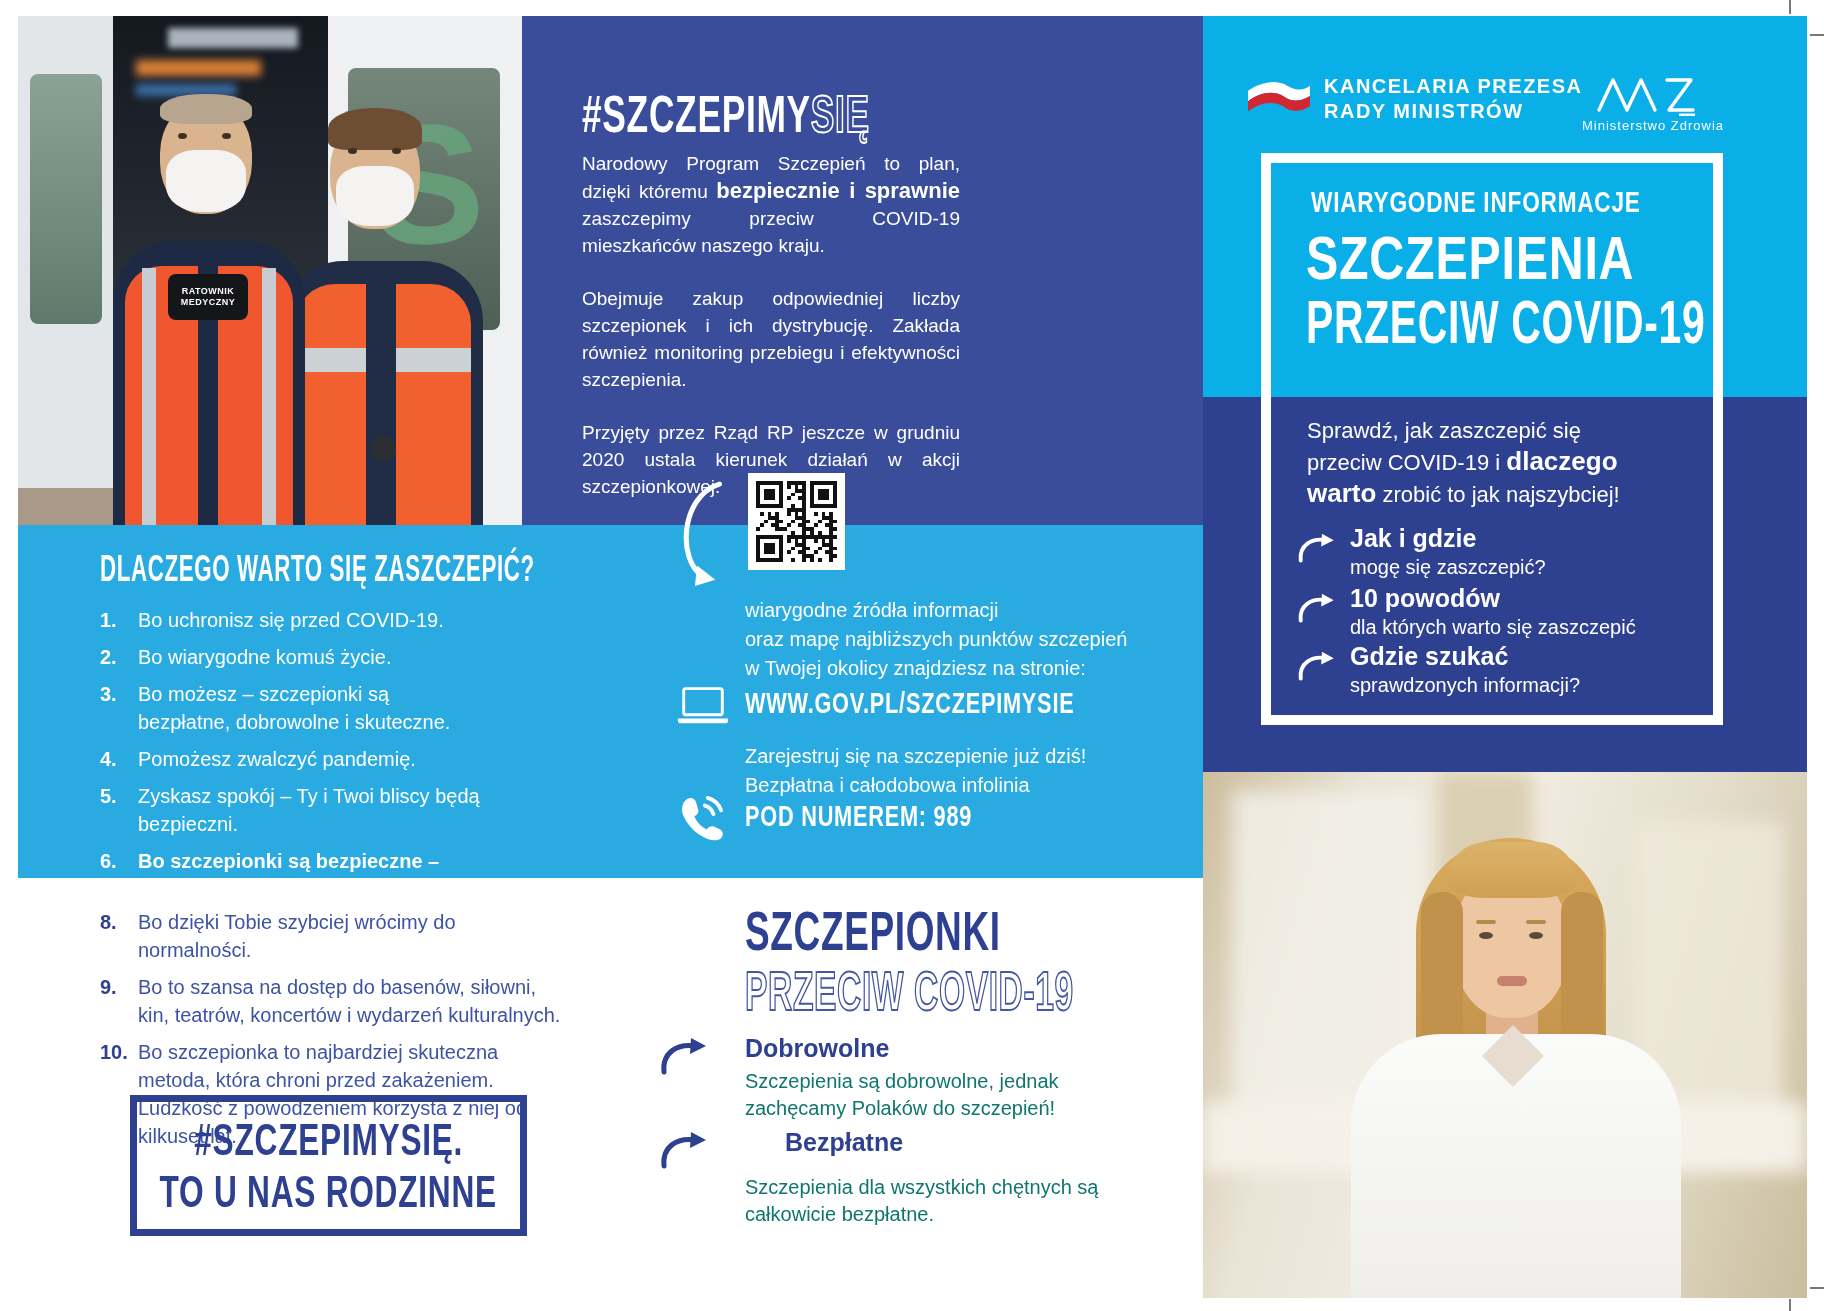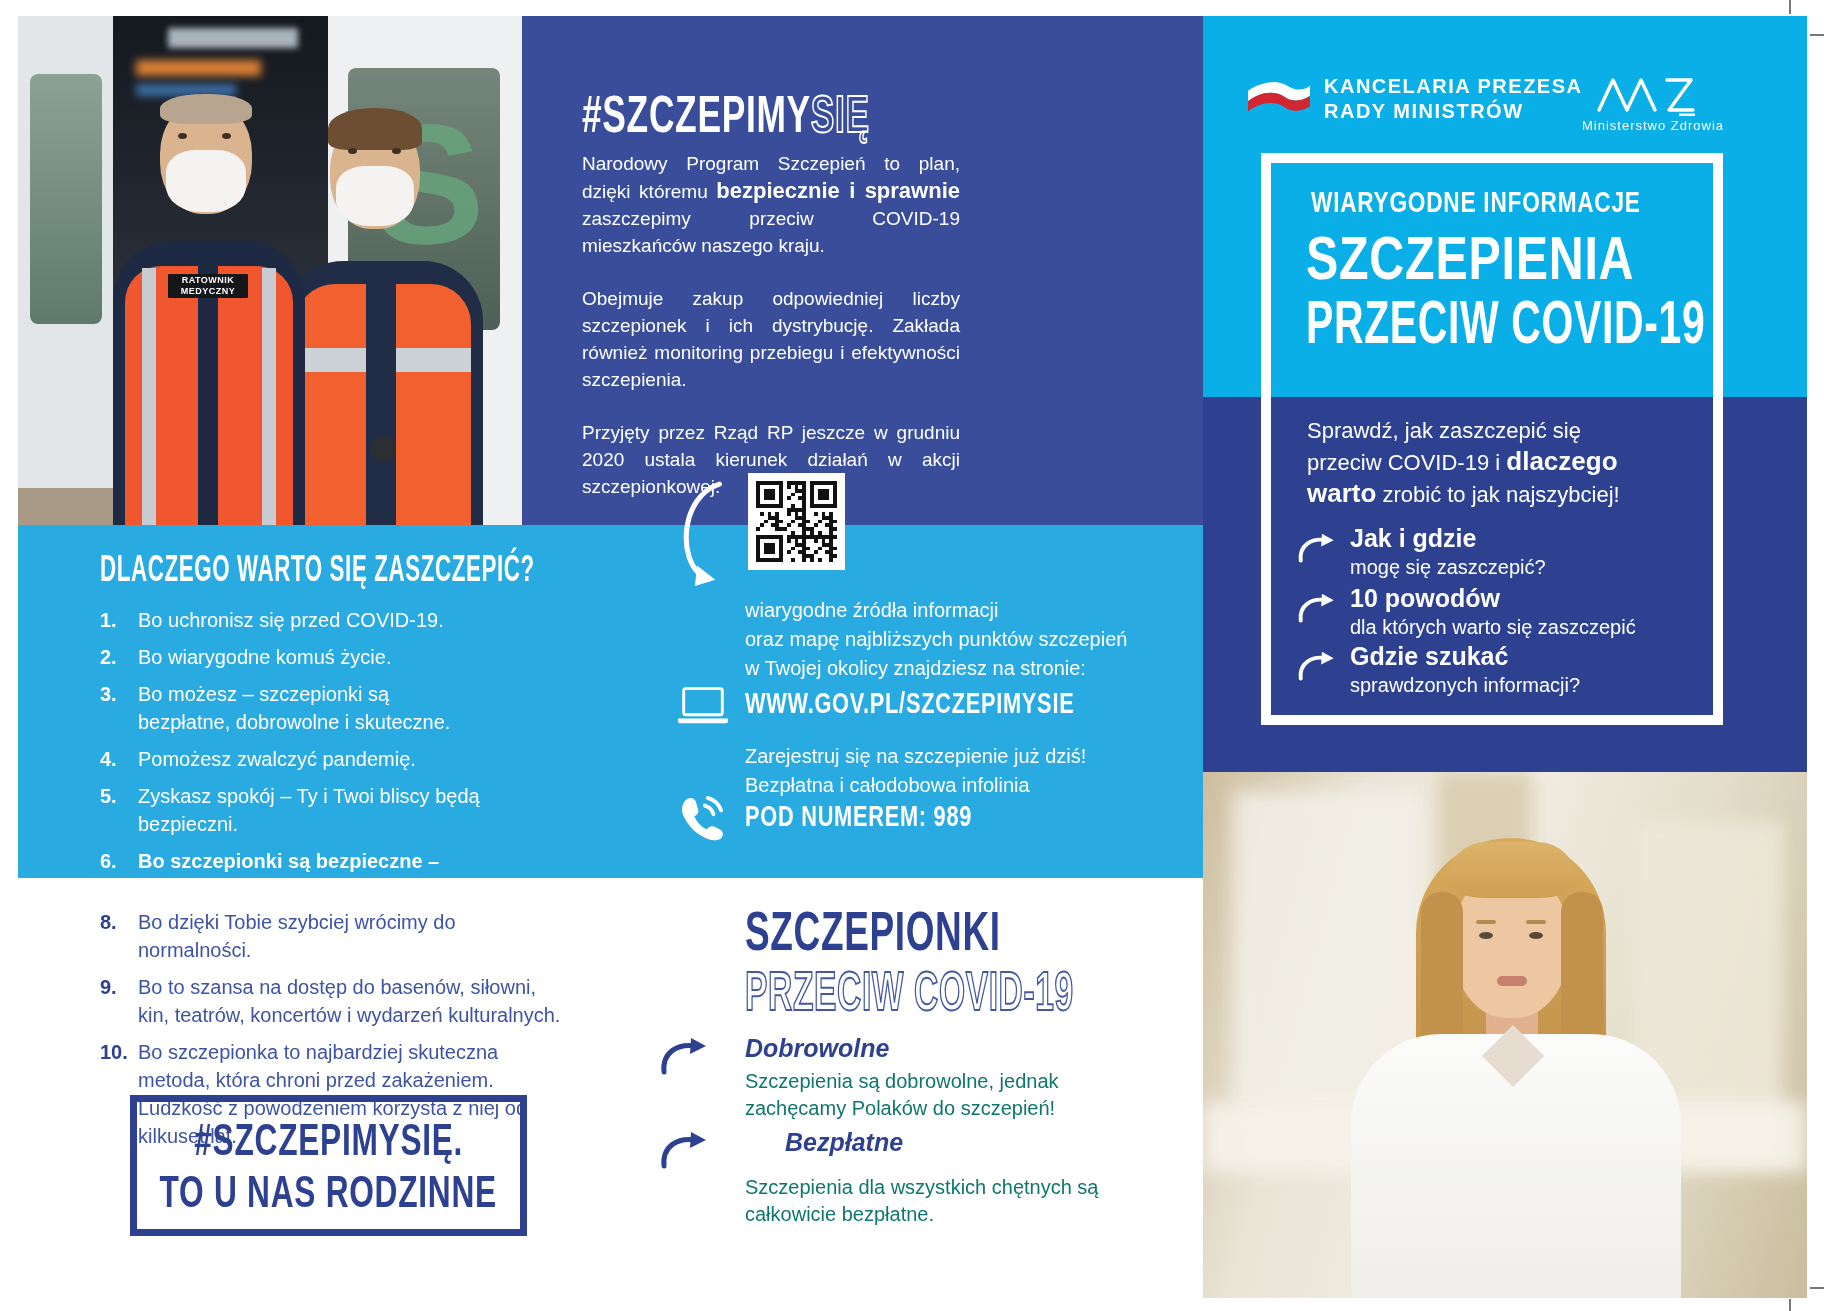--- a/index.html
+++ b/index.html
@@ -36,21 +36,21 @@
               justify-content:center;gap:2px;}
 
   
   .mid-paras{left:582px;top:150px;width:378px;color:#fff;font-size:19px;line-height:27px;
              text-align:justify;}
   .mid-paras p{margin:0 0 26px 0;}
   .qr-tile{left:748px;top:473px;width:97px;height:97px;background:#fff;box-sizing:border-box;
            padding:8px;}
   .cap{left:745px;top:596px;width:420px;color:#fff;font-size:20px;line-height:29px;}
 
-  .feat-title{font-size:25px;font-weight:700;color:#2E4191;font-style:italic;}
+  .feat-title{font-size:25px;font-weight:700;color:#2E4191;}
   .feat-desc{font-size:20px;line-height:27px;color:#0f766e;width:420px;}
 
   
   .white-box{left:1261px;top:153px;width:462px;height:572px;border:10px solid #fff;
              box-sizing:border-box;}
   .kprm{left:1324px;top:74px;color:#fff;font-weight:700;font-size:20px;line-height:25px;
         letter-spacing:1.5px;}
   .mz-label{left:1582px;top:118px;color:#fff;font-size:13px;letter-spacing:1px;}
   .intro{left:1307px;top:416px;width:350px;color:#fff;font-size:22px;line-height:30px;}
   .topic-title{font-size:25px;font-weight:700;color:#fff;}
@@ -67,21 +67,21 @@
   .pm-shelf{left:150px;top:12px;width:130px;height:20px;background:#aab4bd;filter:blur(3px);}
   .pm-rdoor{left:310px;top:0;width:194px;height:509px;background:#eef0f1;}
   .pm-rwin{left:330px;top:52px;width:152px;height:262px;border-radius:8px;overflow:hidden;
            background:linear-gradient(180deg,#75867b,#4e5f55);}
   .pm-s{position:absolute;left:22px;top:18px;font-size:170px;font-weight:700;color:#68a77d;
         opacity:.8;transform:rotate(-3deg);font-family:"Liberation Sans",sans-serif;}
   .pm-handle{left:318px;top:332px;width:58px;height:38px;border-radius:6px;background:#1a1d21;}
   .pm-ground{left:0;top:472px;width:140px;height:37px;background:#a89a87;}
   .head{border-radius:46%;background:#d9b48e;}
   .mask{background:#f4f3f1;border-radius:36% 36% 42% 42%;}
-  .patch{left:150px;top:258px;width:80px;height:24px;background:#15161a;border-radius:1px;
+  .patch{left:150px;top:258px;width:80px;height:46px;background:#15161a;border-radius:8px;
          display:flex;flex-direction:column;align-items:center;justify-content:center;}
   .patch span{color:#fff;font-size:9px;font-weight:700;letter-spacing:.5px;line-height:11px;}
 
   
   .photo-nurse{left:1203px;top:772px;width:604px;height:526px;overflow:hidden;
       background:linear-gradient(105deg,#cdbd9d 0%,#e9e4d6 22%,#f1ece1 45%,#e3ddca 70%,#cabd9e 100%);}
   .blurblock{position:absolute;filter:blur(9px);}
 
   
   .mark{position:absolute;background:#777;}

